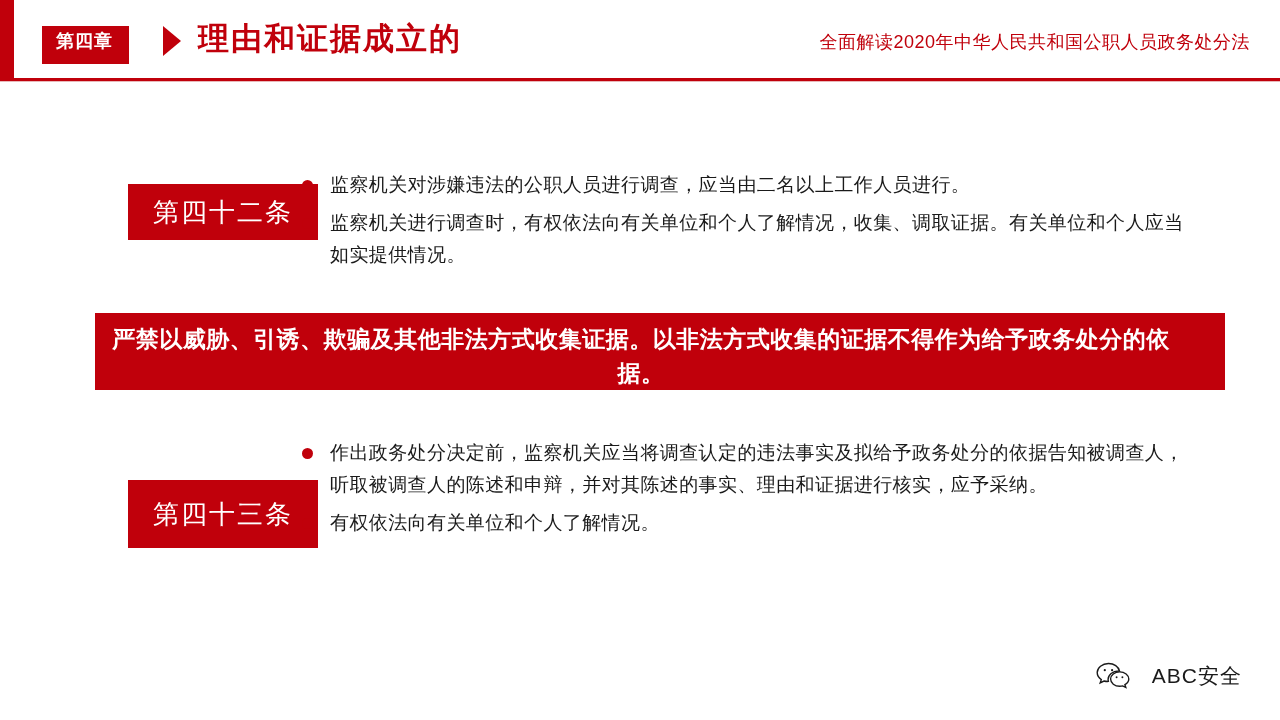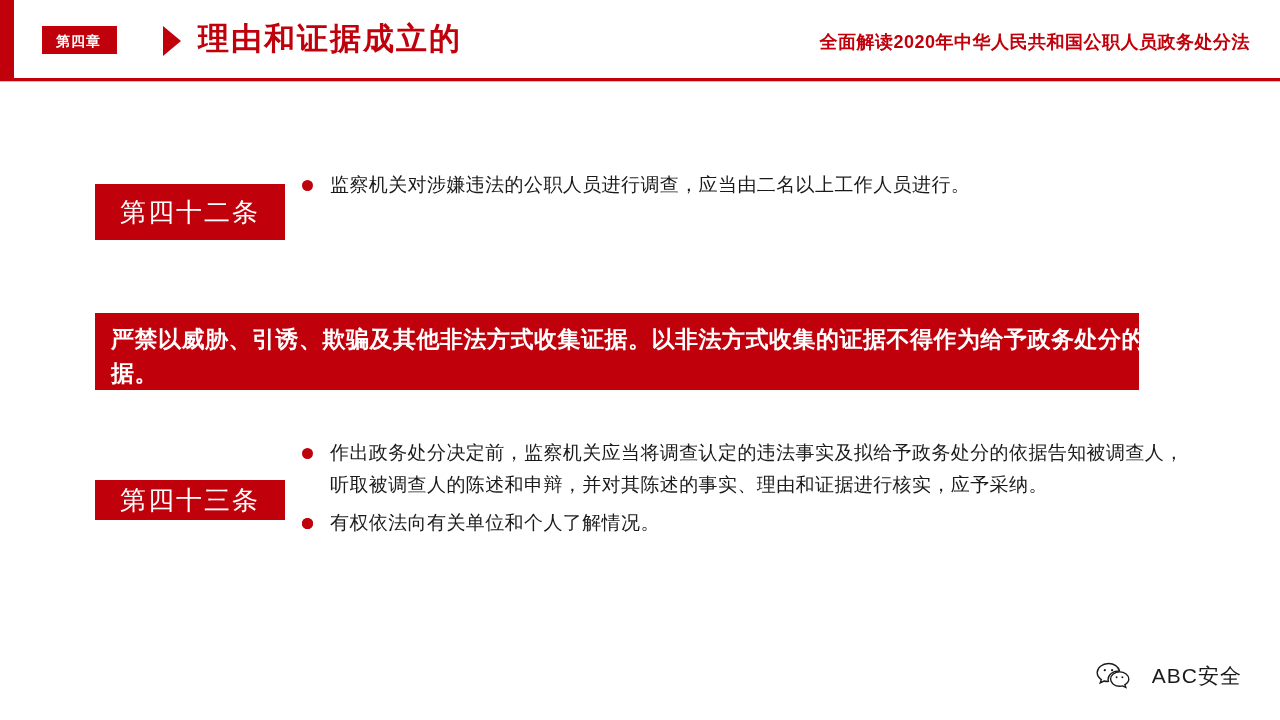--- a/index.html
+++ b/index.html
@@ -34,24 +34,24 @@
     left: 0;
     top: 0;
     width: 14px;
     height: 78px;
     background: #c0000b;
   }
   .chapter-tag {
     position: absolute;
     left: 42px;
     top: 26px;
-    height: 28px;
+    height: 38px;
     background: #c0000b;
     color: #ffffff;
-    font-size: 14px;
+    font-size: 18px;
     font-weight: bold;
     line-height: 30px;
     padding: 0 16px 0 14px;
     letter-spacing: 1px;
   }
   .chapter-arrow {
     position: absolute;
     left: 163px;
     top: 26px;
     width: 0;
@@ -67,21 +67,21 @@
     font-size: 31px;
     font-weight: bold;
     color: #c0000b;
     letter-spacing: 2px;
   }
   .header-right {
     position: absolute;
     right: 30px;
     top: 30px;
     font-size: 18px;
-    font-weight: bold;
+    font-weight: normal;
     color: #c0000b;
     letter-spacing: 0.5px;
   }
   .header-rule {
     position: absolute;
     left: 0;
     top: 78px;
     width: 1280px;
     height: 3px;
     background: #c0000b;
@@ -99,32 +99,33 @@
   .article-label {
     position: absolute;
     background: #c0000b;
     color: #ffffff;
     font-size: 26px;
     text-align: center;
     letter-spacing: 2px;
     display: flex;
     align-items: center;
     justify-content: center;
+    margin-left: 33px;
   }
   #label-42 {
     left: 95px;
     top: 184px;
     width: 190px;
     height: 56px;
   }
   #label-43 {
     left: 95px;
     top: 480px;
     width: 190px;
-    height: 40px;
+    height: 68px;
   }
 
   .bullet-list {
     position: absolute;
     list-style: none;
     margin: 1px;
     padding: 0;
   }
   #list-42 {
     left: 297px;
@@ -153,23 +154,24 @@
     height: 11px;
     border-radius: 50%;
     background: #c0000b;
   }
 
   
   .banner {
     position: absolute;
     left: 95px;
     top: 313px;
-    width: 1044px;
+    width: 1130px;
     height: 77px;
     background: #c0000b;
+    text-align: center;
   }
   .banner-text {
     position: absolute;
     left: 16px;
     top: 9px;
     width: 1060px;
     color: #ffffff;
     font-size: 23px;
     font-weight: bold;
     line-height: 34px;
@@ -209,20 +211,24 @@
     <div class="header-right">全面解读2020年中华人民共和国公职人员政务处分法</div>
     <div class="header-rule"></div>
     <div class="header-rule-thin"></div>
   </div>
 
   <div class="article-label" id="label-42">第四十二条</div>
   <ul class="bullet-list" id="list-42">
     <li class="bullet-item">
       <span class="bullet-dot"></span>
       <span>监察机关对涉嫌违法的公职人员进行调查，应当由二名以上工作人员进行。</span>
+    </li>
+    <li class="bullet-item">
+      <span class="bullet-dot"></span>
+      <span>监察机关进行调查时，有权依法向有关单位和个人了解情况，收集、调取证据。有关单位和个人应当如实提供情况。</span>
     </li>
   </ul>
 
   <div class="banner">
     <div class="banner-text">严禁以威胁、引诱、欺骗及其他非法方式收集证据。以非法方式收集的证据不得作为给予政务处分的依据。</div>
   </div>
 
   <div class="article-label" id="label-43">第四十三条</div>
   <ul class="bullet-list" id="list-43">
     <li class="bullet-item">

